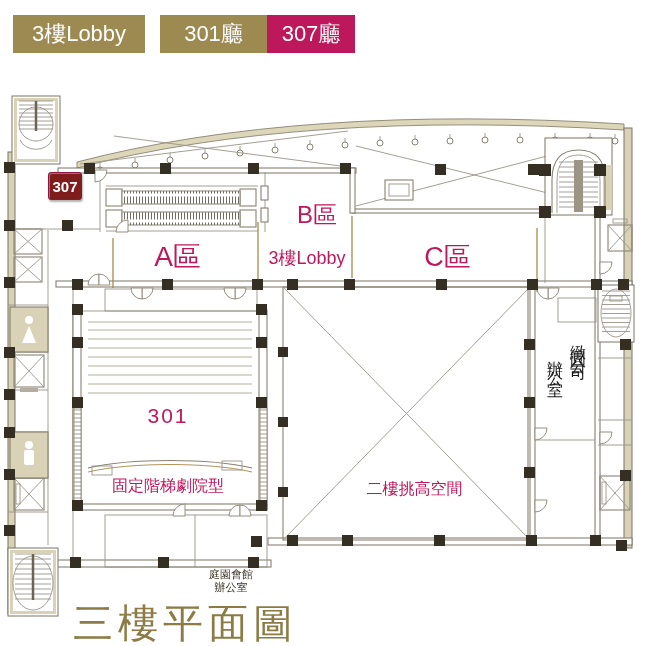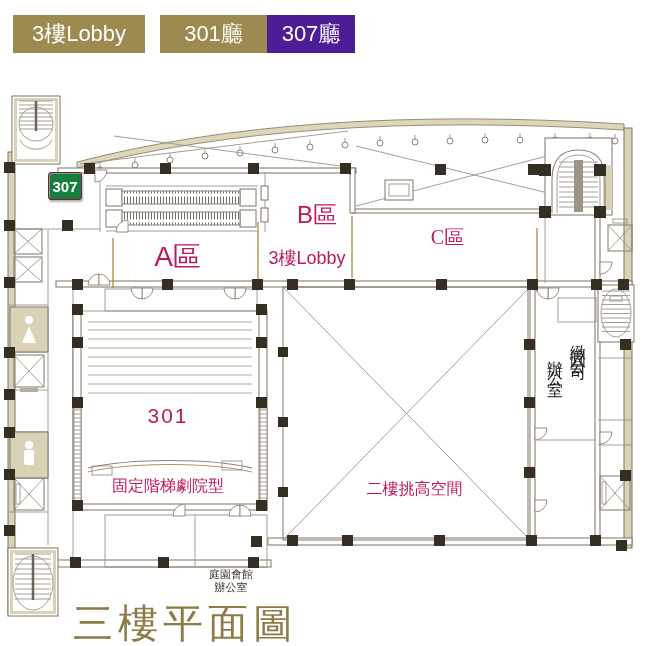--- a/index.html
+++ b/index.html
@@ -3,52 +3,52 @@
 <meta charset="utf-8">
 <style>
   html,body{margin:0;padding:0;background:#ffffff;}
   body{width:646px;height:646px;position:relative;overflow:hidden;
        font-family:"Liberation Sans","DejaVu Sans",sans-serif;}
   
   .tab{position:absolute;top:15px;height:38px;border:none;color:#fff;
        font-size:22px;font-family:inherit;display:flex;align-items:center;
        justify-content:center;cursor:pointer;padding:0;}
   .tab.gold{background:#9d8a50;}
-  .tab.crimson{background:#4c1d95;}
+  .tab.crimson{background:#be185d;}
   #tab-lobby{left:13px;width:132px;}
   #tab-301{left:160px;width:107px;}
   #tab-307{left:267px;width:88px;}
   
   #plansvg{position:absolute;left:0;top:0;width:646px;height:646px;}
   .w{fill:#ffffff;stroke:#7c7263;stroke-width:1;}
   .wl{stroke:#9a9488;stroke-width:.9;fill:none;}
   .wm{stroke:#8a8274;stroke-width:1.1;fill:none;}
   .col{fill:#352e23;}
   .beige{fill:#d9d2b6;stroke:#7c7263;stroke-width:1;}
   .gold{stroke:#a5823d;stroke-width:1.2;}
   .door{fill:#fff;stroke:#8a8274;stroke-width:.9;}
   .seat{stroke:#b4ae9e;stroke-width:1;fill:none;}
   
   .plbl{position:absolute;color:#be185d;text-align:center;}
   #lbl-a{left:130px;top:238px;width:95px;font-size:28px;}
   #lbl-b{left:272px;top:199px;width:90px;font-size:24px;}
   #lbl-lobby{left:252px;top:246px;width:110px;font-size:18px;}
-  #lbl-c{left:400px;top:224px;width:95px;font-size:20px;font-family:Liberation Serif, serif;}
+  #lbl-c{left:400px;top:239px;width:95px;font-size:27px;}
   #lbl-301num{left:110px;top:404px;width:116px;font-size:21px;letter-spacing:2px;}
   #lbl-301type{left:95px;top:434px;width:146px;font-size:16px;margin-top:42px;}
   #lbl-dh{left:352px;top:479px;width:125px;font-size:16px;}
   .vtext{position:absolute;writing-mode:vertical-rl;text-orientation:upright;
          color:#161616;}
   #lbl-office-co{left:567px;top:332px;height:118px;font-size:16px;letter-spacing:7px;}
   #lbl-office{left:544px;top:348px;height:92px;font-size:16px;letter-spacing:10px;}
   #lbl-garden{left:192px;top:536px;width:78px;font-size:11px;line-height:13px;
               color:#3a3428;text-align:center;position:absolute;margin-top:32px;}
   
   #badge-307{position:absolute;left:48px;top:172px;width:32px;height:26px;
-     background:#15803d;border:1px solid #8c1440;border-radius:3px;color:#fff;
+     background:#7f1d1d;border:1px solid #8c1440;border-radius:3px;color:#fff;
      font-size:15px;font-weight:bold;display:flex;align-items:center;
      justify-content:center;
      box-shadow:inset 1px 1px 0 rgba(255,255,255,.35),1px 2px 2px rgba(0,0,0,.3);}
   
   #caption{position:absolute;left:73px;top:596px;font-size:40px;color:#8d7b45;
            letter-spacing:5px;font-weight:500;}
 </style>
 </head>
 <body>
 

